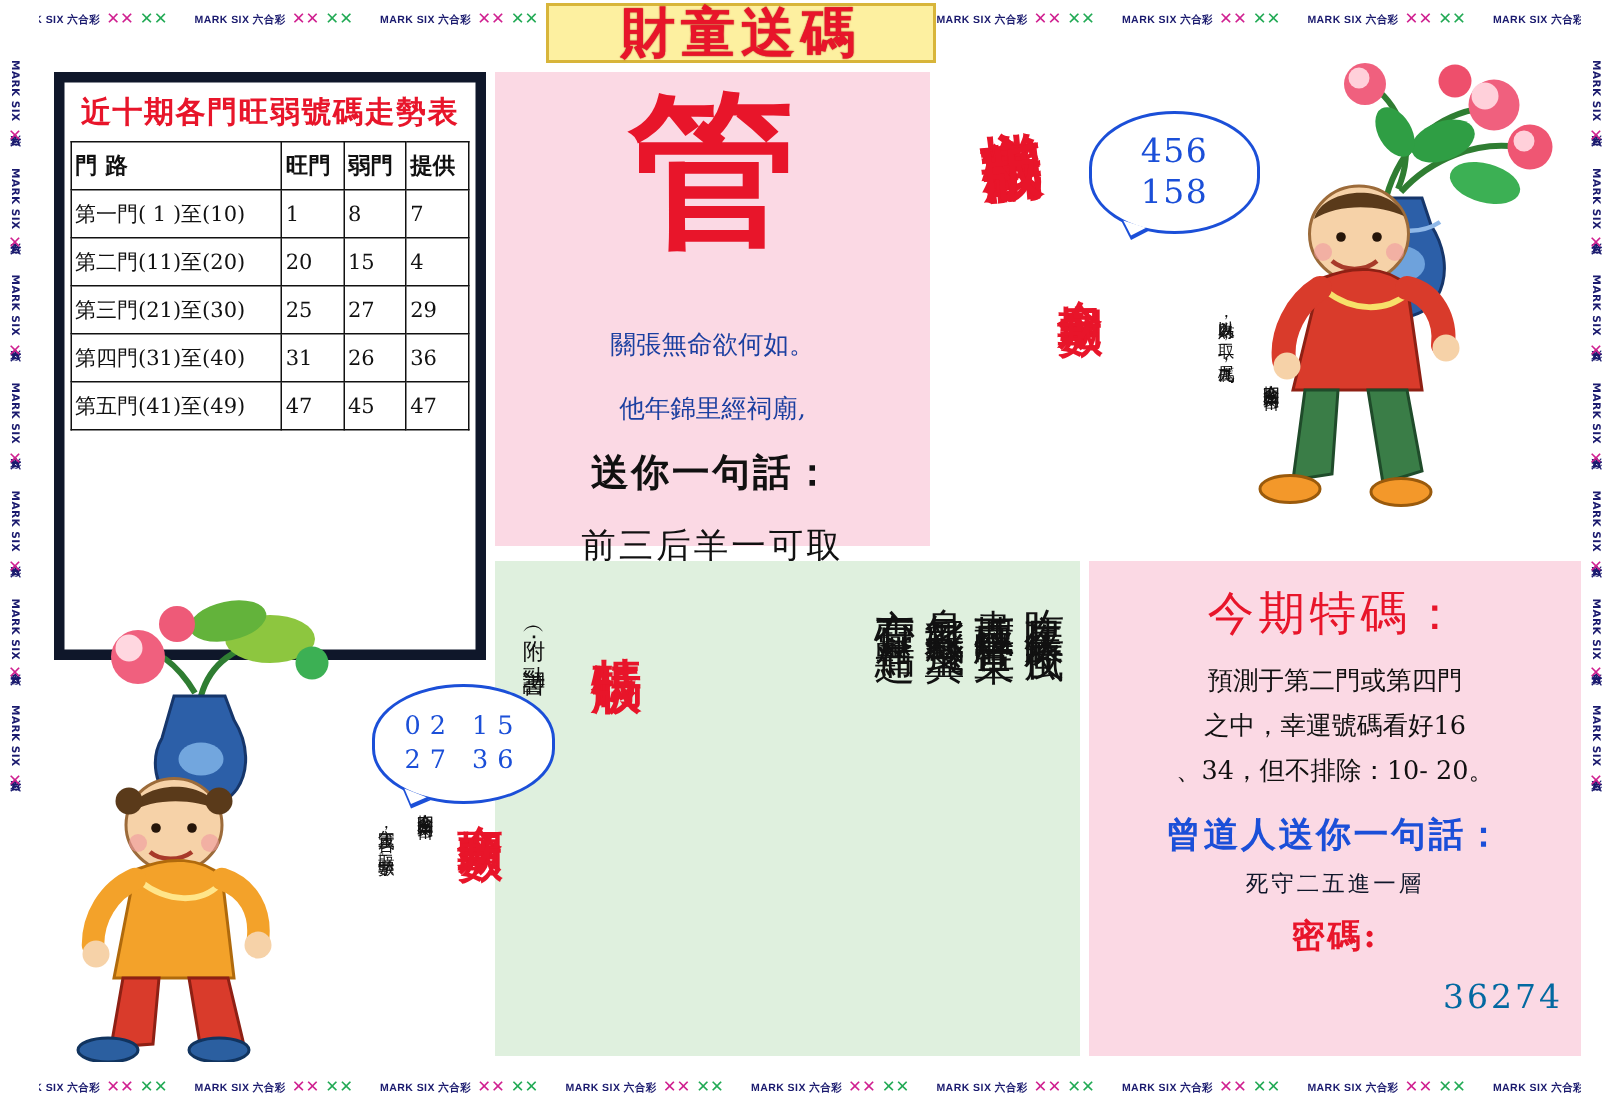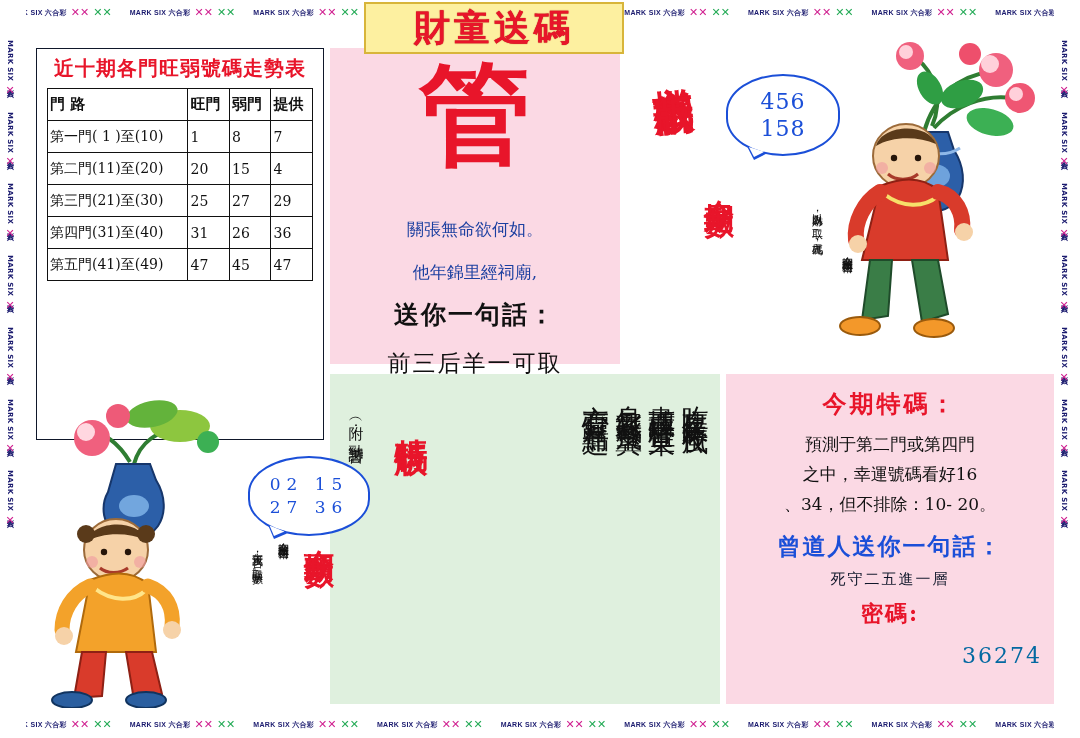--- a/index.html
+++ b/index.html
@@ -30,35 +30,35 @@
 
   .mk-col{position:absolute;display:flex;flex-direction:column;align-items:center;}
   .mk-col .mk-unit-v{display:flex;flex-direction:column;align-items:center;margin-bottom:16px;}
   .mk-vert-text{writing-mode:vertical-rl;font-size:7px;font-weight:bold;color:#1a1a6e;letter-spacing:.3px;}
 
   
   #inner{position:absolute;left:26px;top:26px;width:1028px;height:686px;background:#ffffff;}
 
   
   .title-wrap{
-    position:absolute;left:338px;top:-24px;width:260px;height:52px;
+    position:absolute;left:338px;top:-24px;width:260px;height:40px;
     background:#fdf0a0;border:2px solid #d8b53a;
     display:flex;align-items:center;justify-content:center;
     box-sizing:border-box;z-index:40;
   }
   .title-txt{
     font-family:"DejaVu Serif","Liberation Serif",serif;
     font-size:36px;font-weight:bold;color:#e8152a;letter-spacing:4px;
     text-shadow:0 0 1px #a00;
   }
 
   
   .panel-table{
     position:absolute;left:10px;top:22px;width:288px;height:392px;
-    background:#ffffff;border:1px solid #0f172a;box-sizing:border-box;
+    background:#ffffff;border:7px solid #0f172a;box-sizing:border-box;
   }
   .panel-table h2{
     margin:0;padding:6px 0 4px;text-align:center;
     font-family:"DejaVu Serif","Liberation Serif",serif;
     font-size:20px;font-weight:bold;color:#e8152a;letter-spacing:1px;
   }
   table.t{border-collapse:collapse;width:266px;margin:2px auto 0;}
   table.t td,table.t th{
     border:1px solid #111;text-align:left;
     font-family:"DejaVu Serif","Liberation Serif",serif;
@@ -183,21 +183,21 @@
     font-size:15px;color:#111;letter-spacing:2px;
   }
 
   
   .panel-pink2{
     position:absolute;left:700px;top:348px;width:328px;height:330px;
     background:#fbd9e4;box-sizing:border-box;padding:14px 12px;
   }
   .pk-h1{
     text-align:center;font-family:"DejaVu Serif","Liberation Serif",serif;
-    font-size:24px;font-weight:bold;color:#e8152a;letter-spacing:3px;margin-bottom:10px;
+    font-size:31px;font-weight:normal;color:#e8152a;letter-spacing:3px;margin-bottom:10px;
   }
   .pk-body{
     font-family:"DejaVu Serif","Liberation Serif",serif;
     font-size:17px;color:#111;line-height:1.75;text-align:center;
   }
   .pk-h2{
     text-align:center;font-family:"DejaVu Serif","Liberation Serif",serif;
     font-size:23px;font-weight:bold;color:#1b4fd8;letter-spacing:2px;margin-top:12px;
   }
   .pk-sub{

